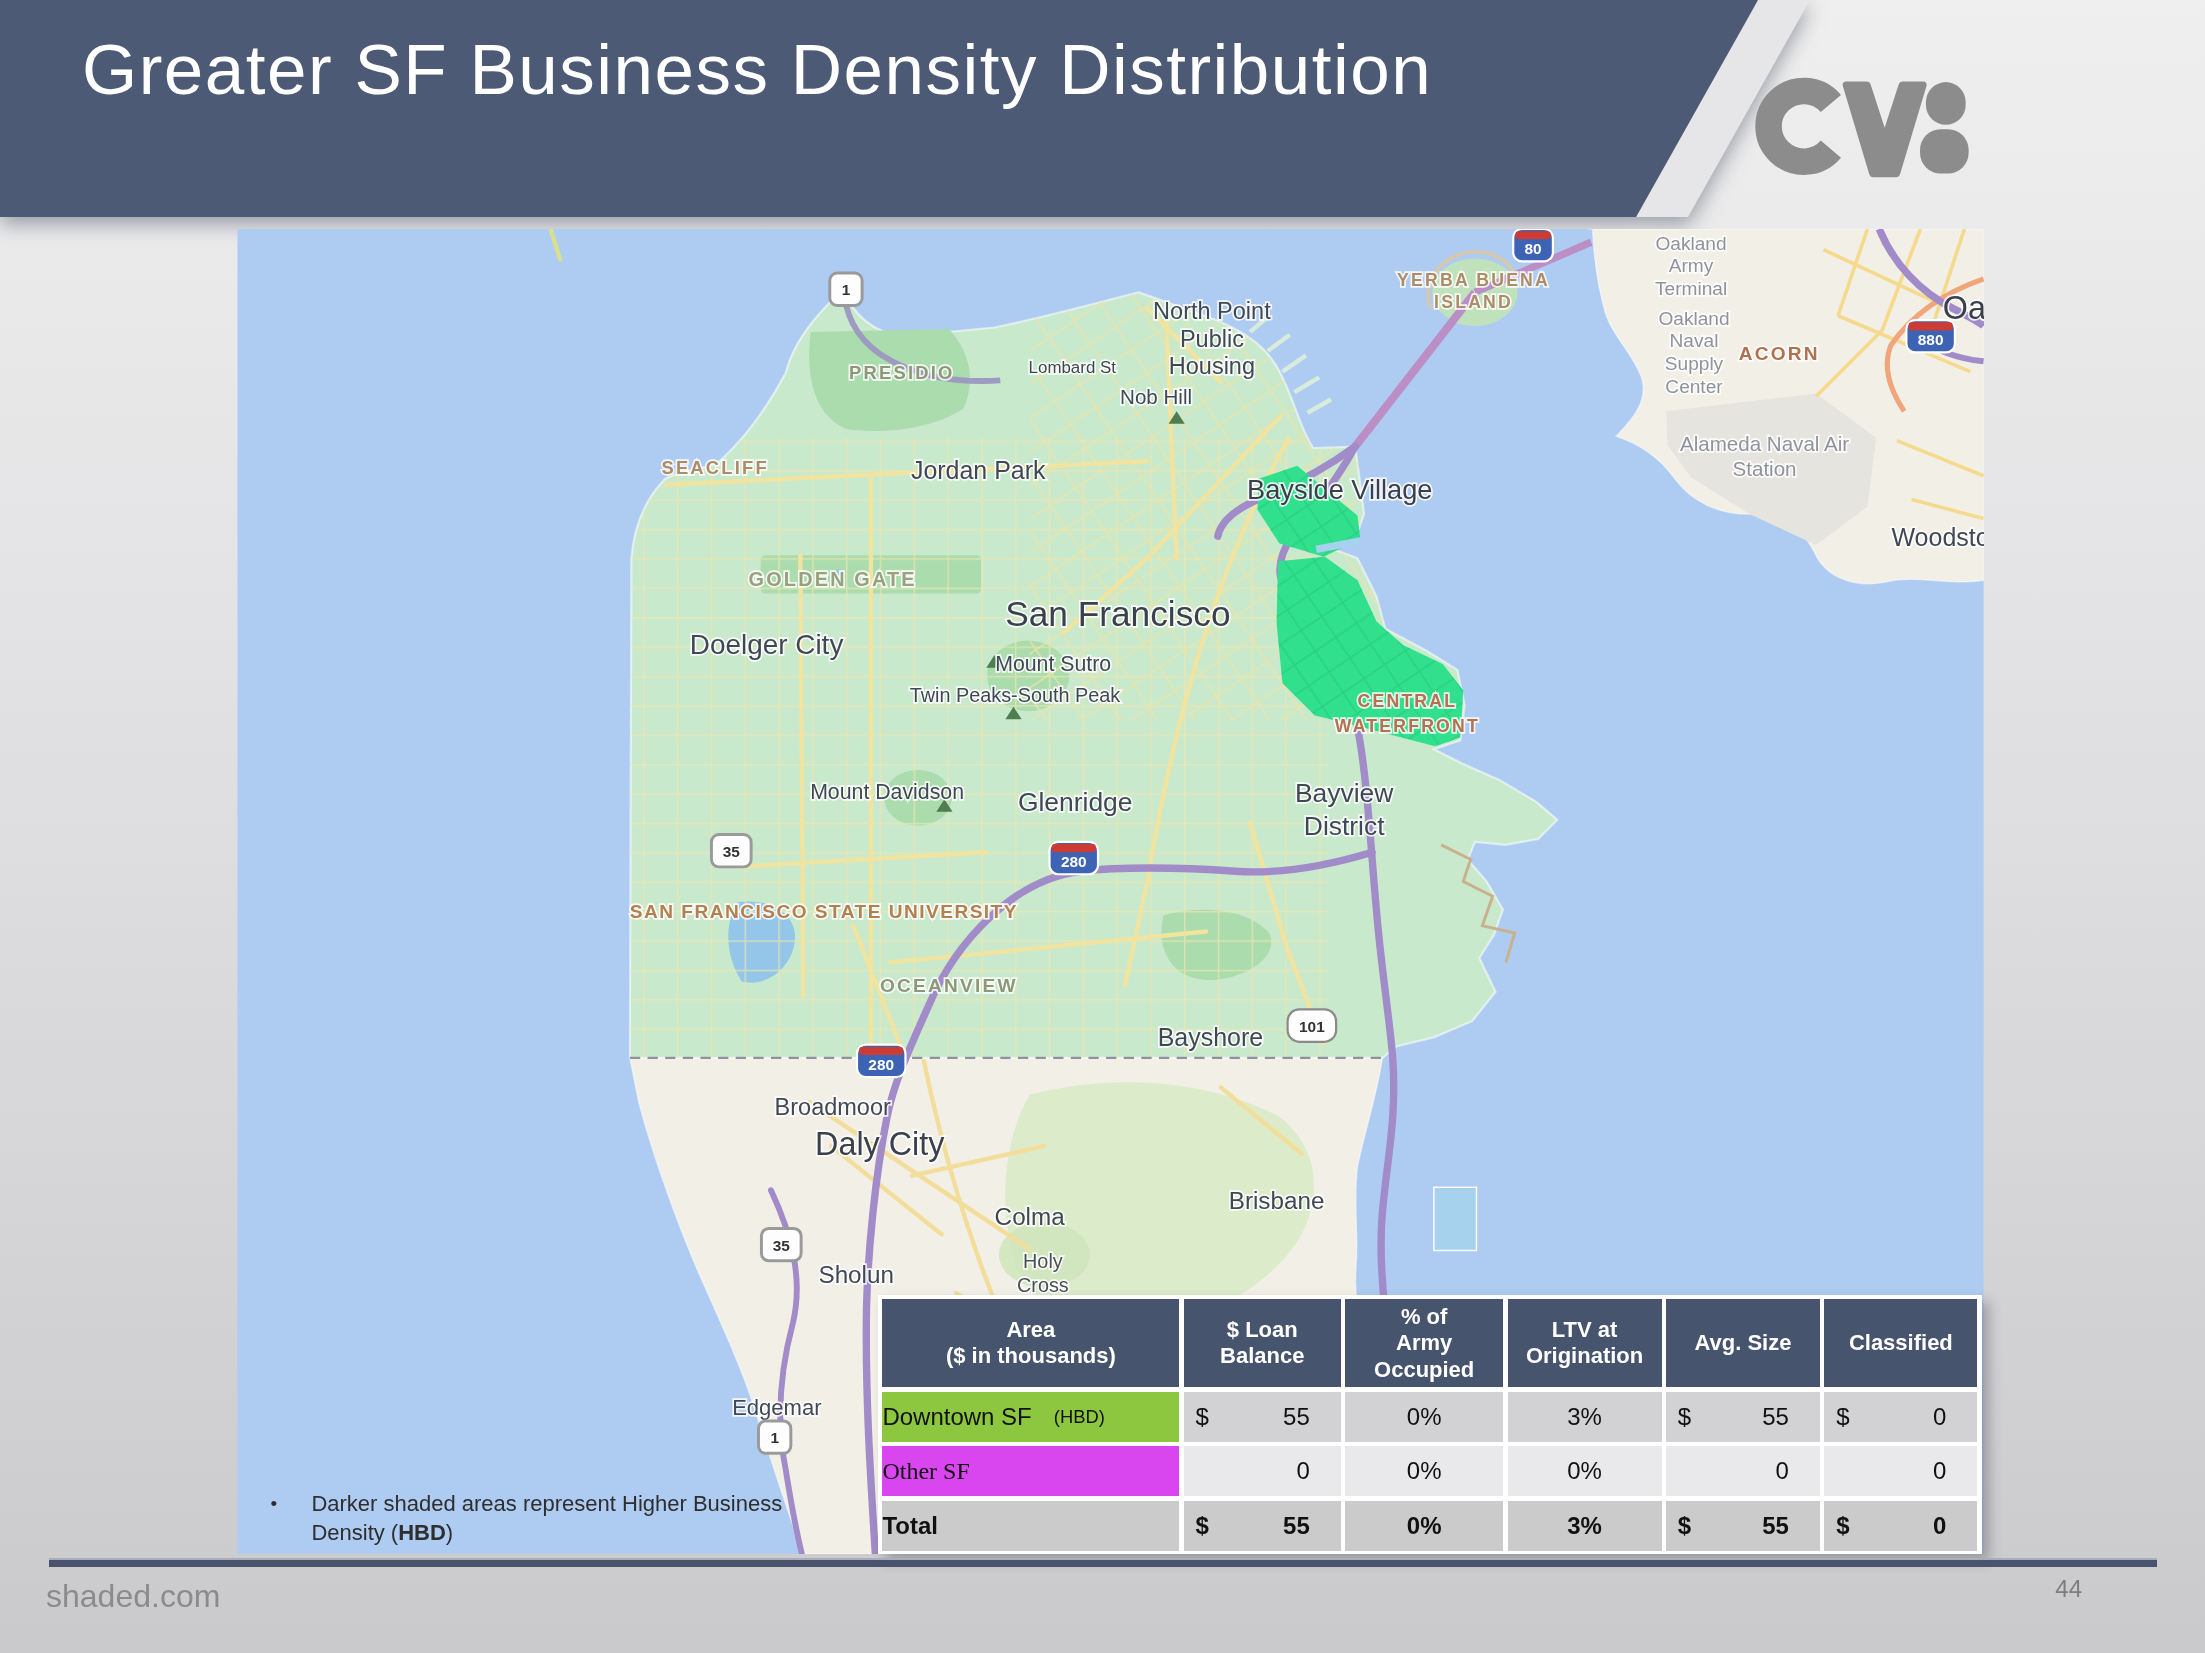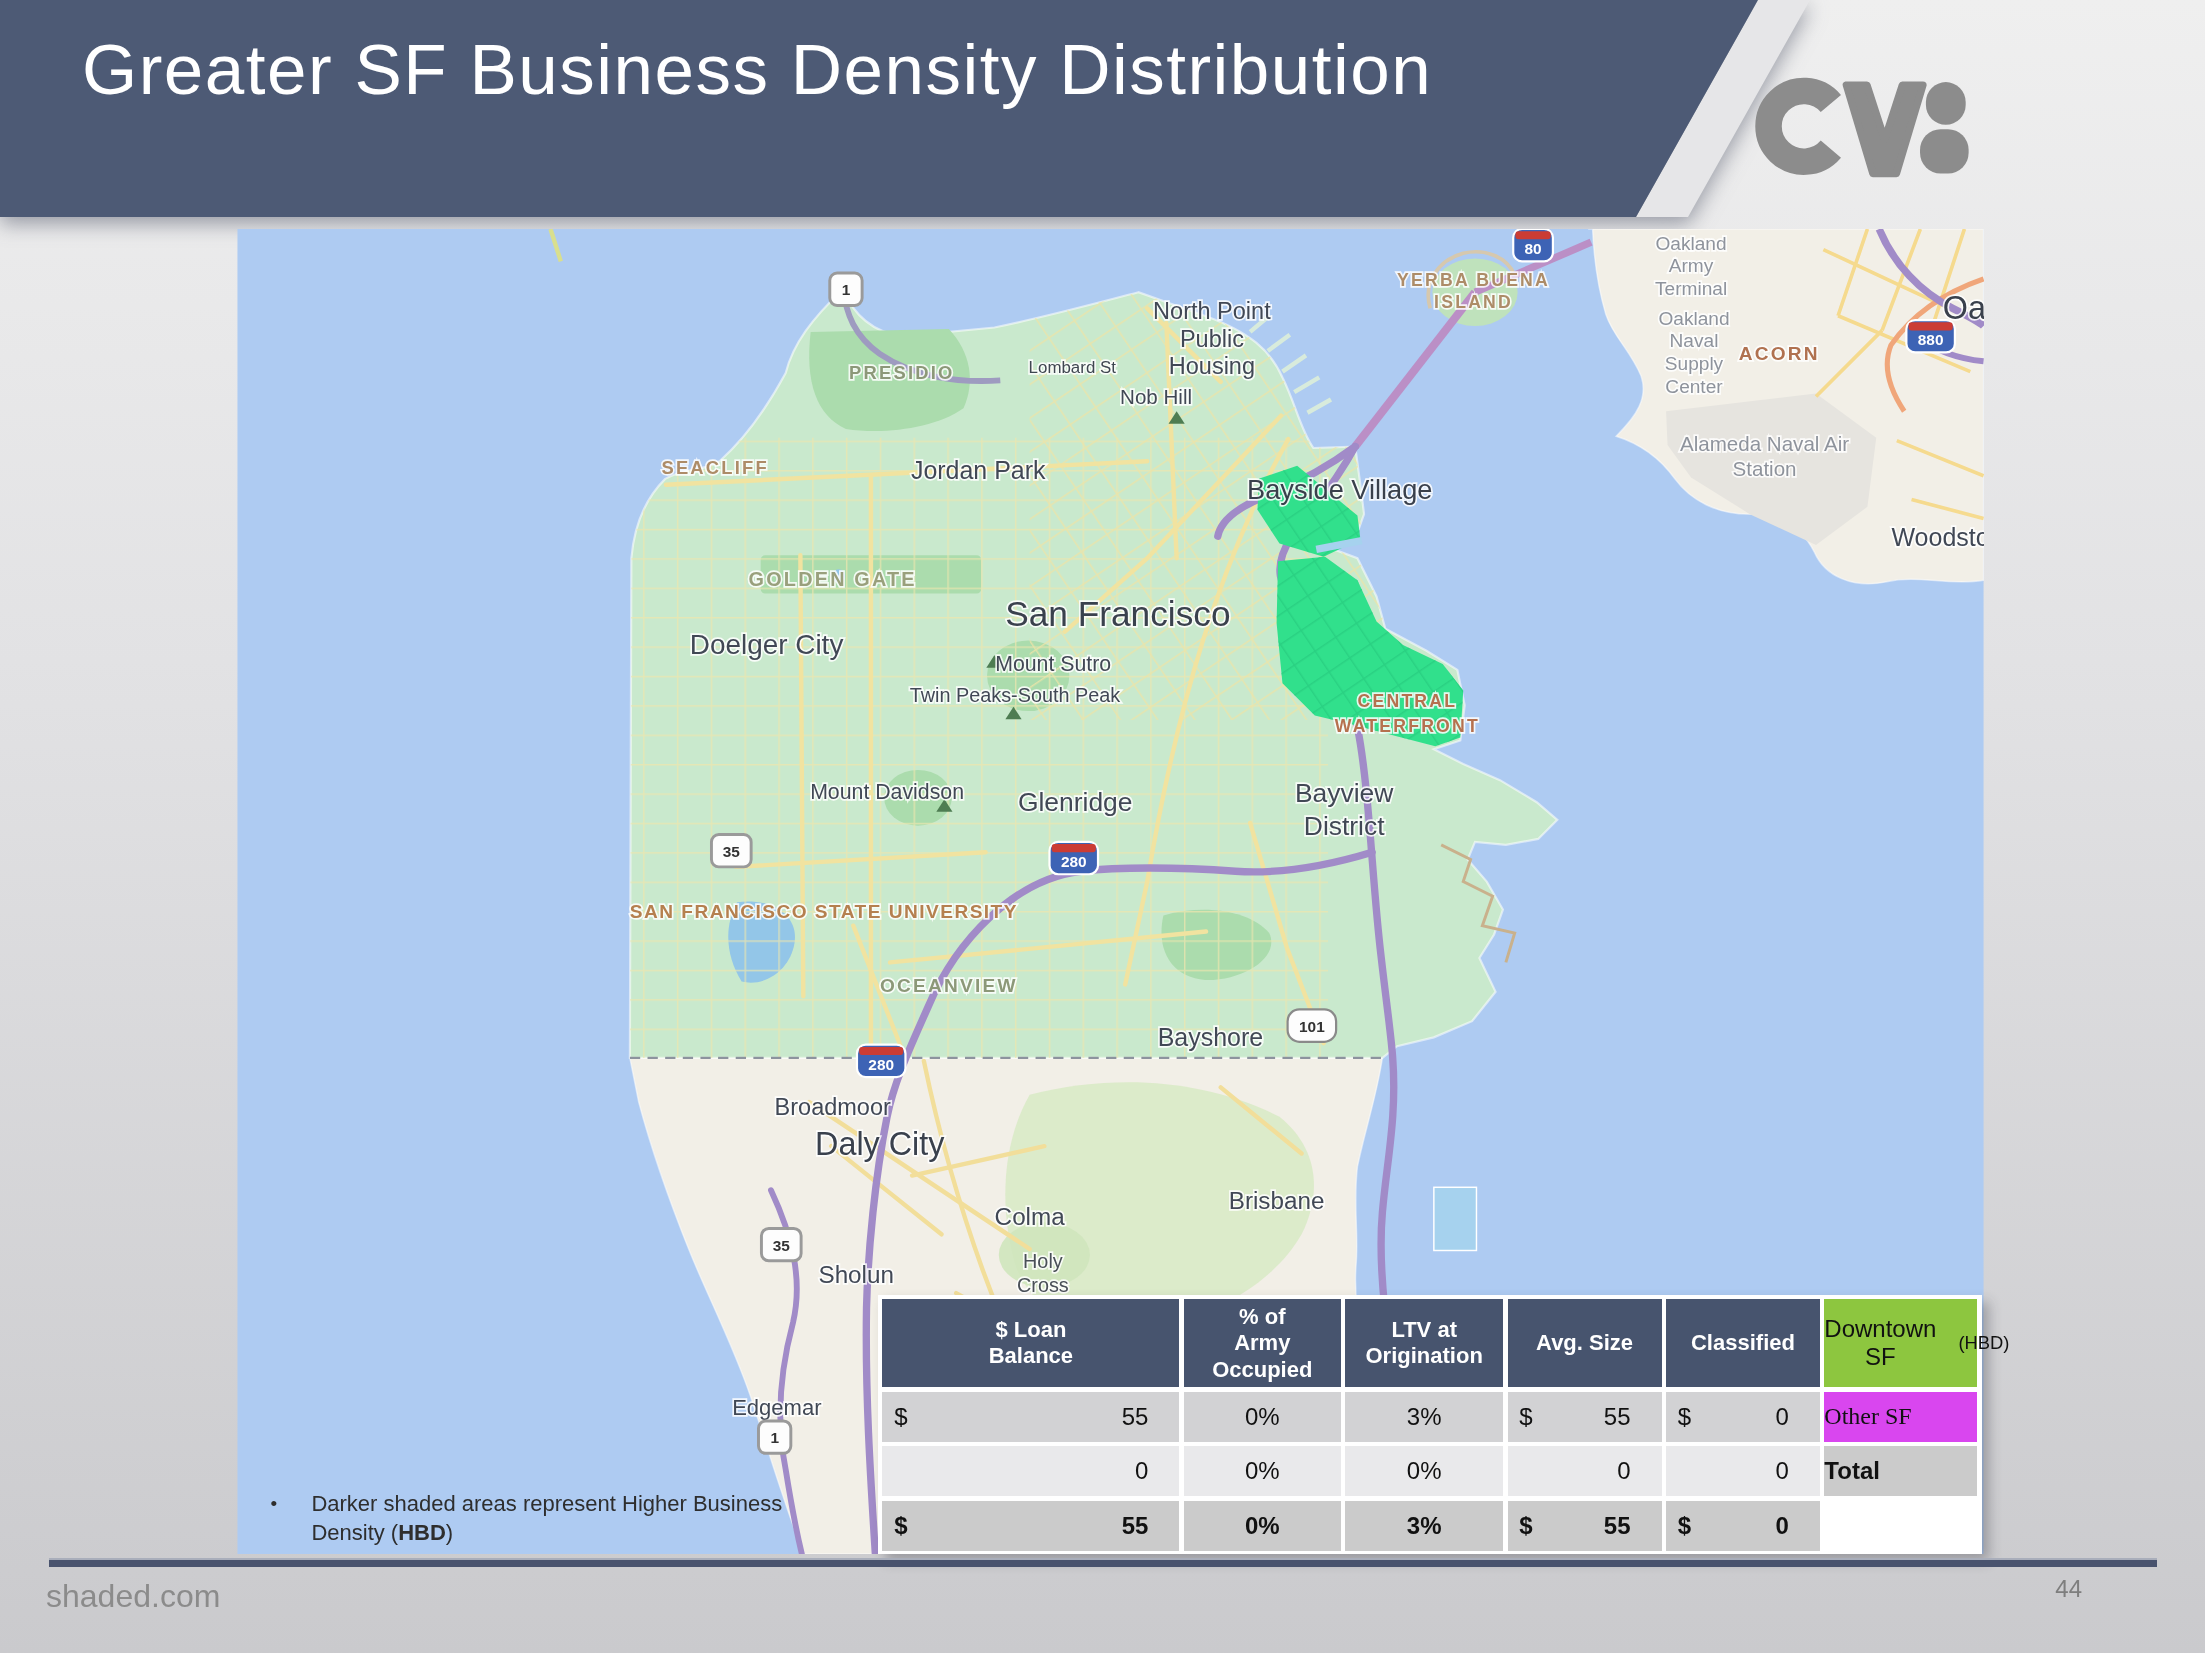--- a/index.html
+++ b/index.html
@@ -255,20 +255,24 @@
 <div class="map-note">
   <span class="bullet">•</span>
   <span>
     <span>Darker shaded areas represent Higher Business</span><br>
     <span>Density (</span><b>HBD</b><span>)</span>
   </span>
 </div>
 
 <div class="biz-table" id="biz-table">
     <div class="th">
+      <div>Area</div>
+      <div>($ in thousands)</div>
+    </div>
+    <div class="th">
       <div>$ Loan</div>
       <div>Balance</div>
     </div>
     <div class="th">
       <div>% of</div>
       <div>Army</div>
       <div>Occupied</div>
     </div>
     <div class="th">
       <div>LTV at</div>

